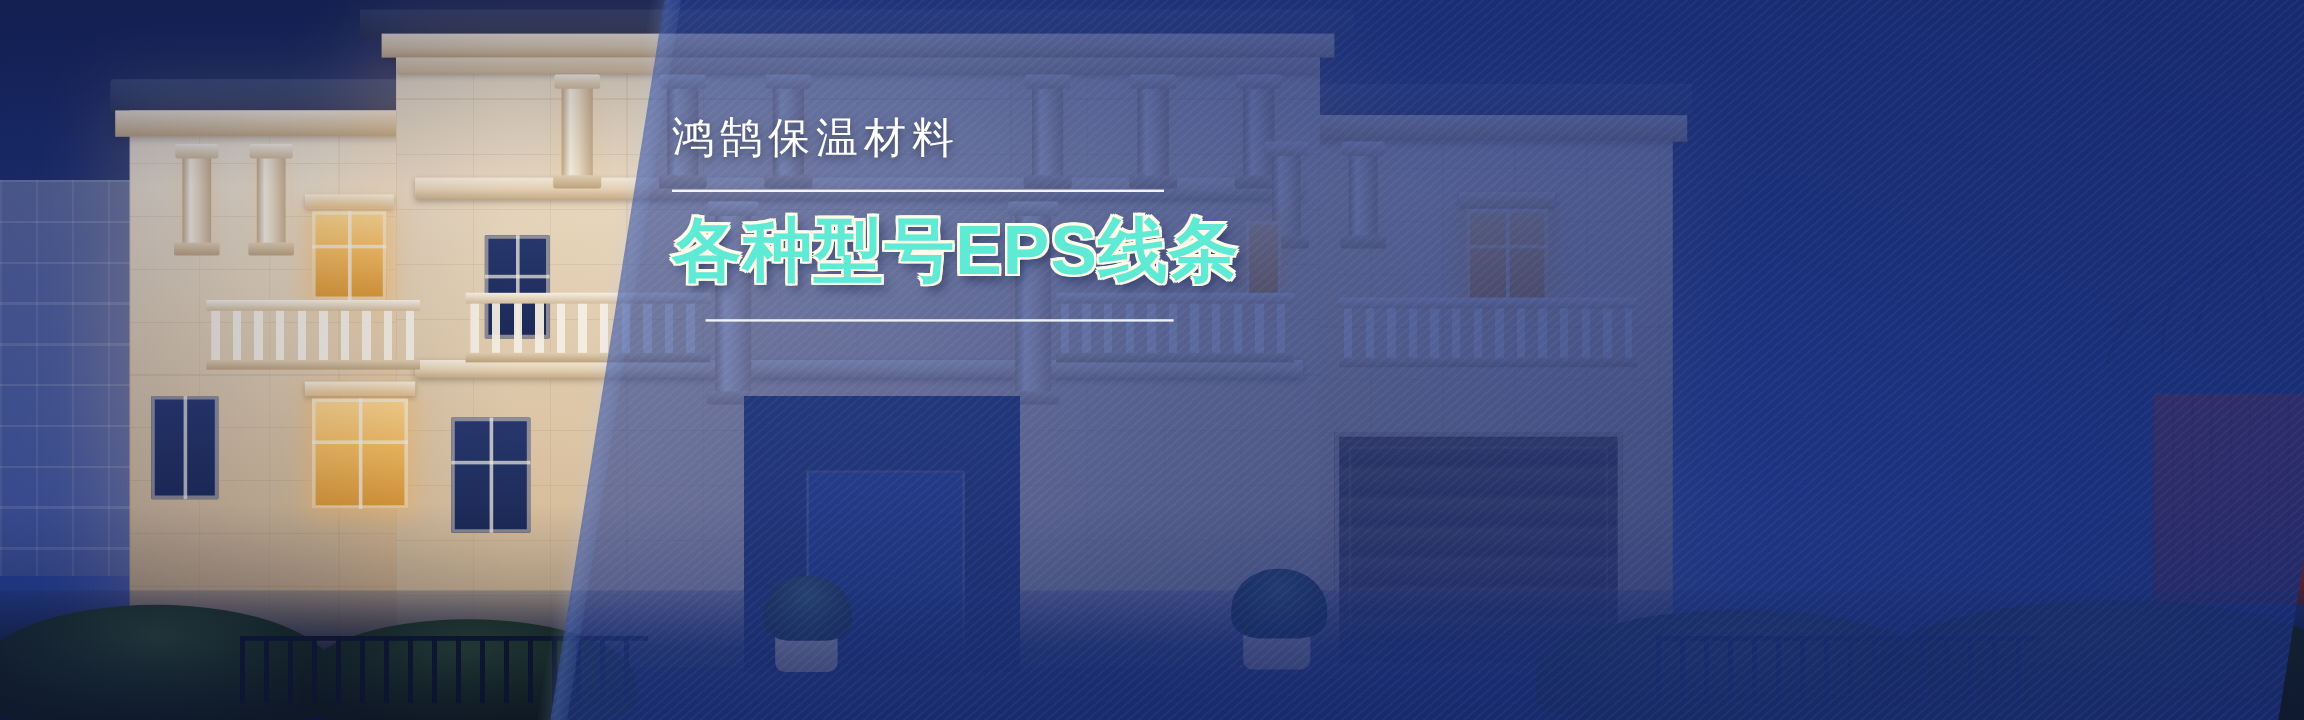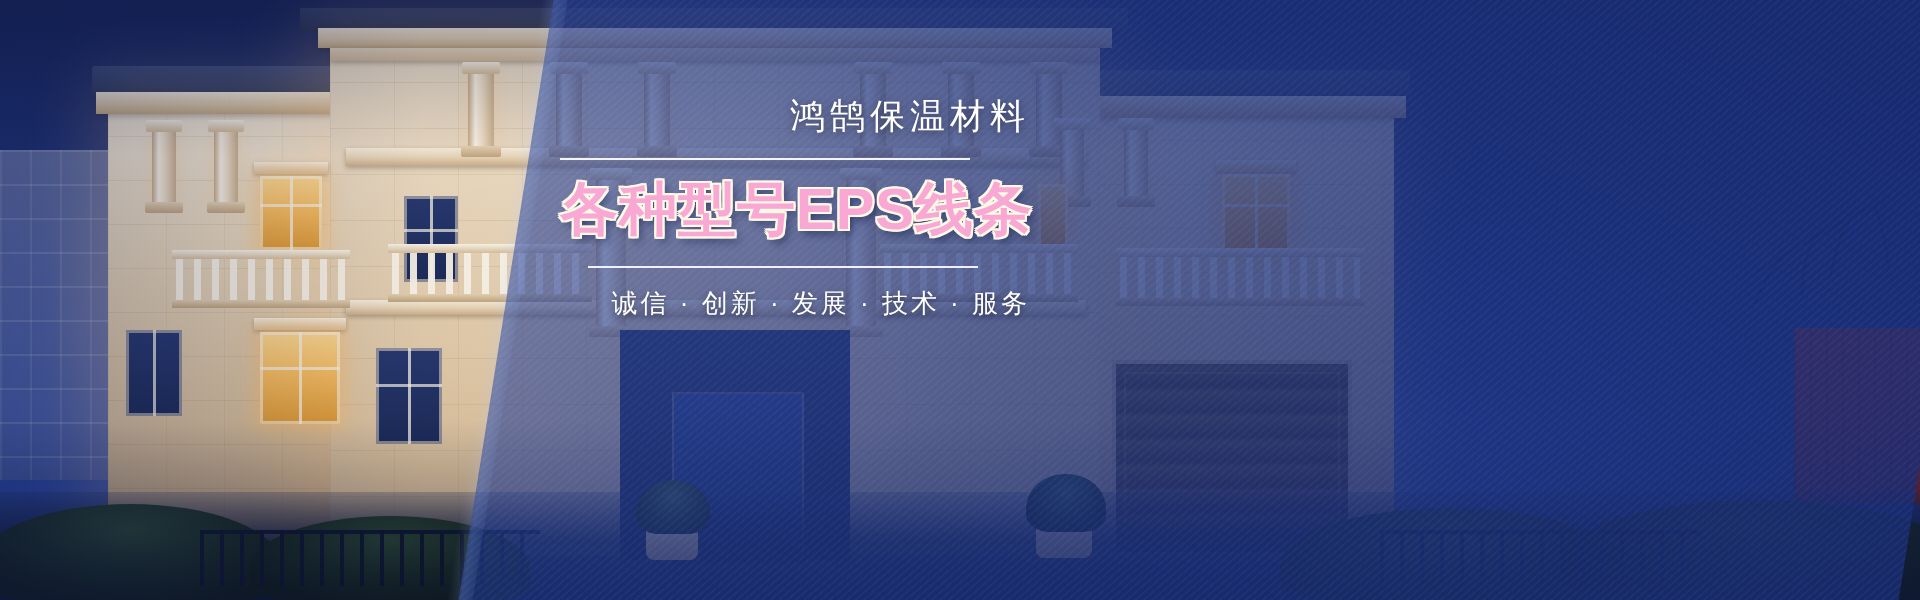--- a/index.html
+++ b/index.html
@@ -7,21 +7,20 @@
     padding: 0;
     background: #000;
   }
   .banner {
     position: relative;
     width: 1920px;
     height: 600px;
     overflow: hidden;
     font-family: "Liberation Sans", "DejaVu Sans", sans-serif;
     background: #1b2a63;
-    text-align: right;
   }
 
   
   .photo {
     position: absolute;
     inset: 0;
     overflow: hidden;
   }
   
   .sky {
@@ -351,21 +350,21 @@
     width: 410px;
     height: 2px;
     background: rgba(255,255,255,0.92);
   }
   .headline {
     margin-top: 18px;
     font-size: 58px;
     font-weight: 700;
     line-height: 1.07;
     letter-spacing: 1px;
-    color: #f9a8d4;
+    color: #5eead4;
     white-space: nowrap;
     text-shadow:
       -2px -2px 0 #fdfbe8,
        2px -2px 0 #fdfbe8,
       -2px  2px 0 #fdfbe8,
        2px  2px 0 #fdfbe8,
        0   -2px 0 #fdfbe8,
        0    2px 0 #fdfbe8,
       -2px  0   0 #fdfbe8,
        2px  0   0 #fdfbe8,
@@ -503,16 +502,15 @@
 
   <div class="copy">
     <div class="eyebrow">鸿鹄保温材料</div>
 
     <div class="rule-top"></div>
 
     <div class="headline">各种型号EPS线条</div>
 
     <div class="rule-bot"></div>
 
-    <div class="tagline">诚信 · 创新 · 发展 · 技术 · 服务</div>
   </div>
 
 </div>
 
 </body></html>

